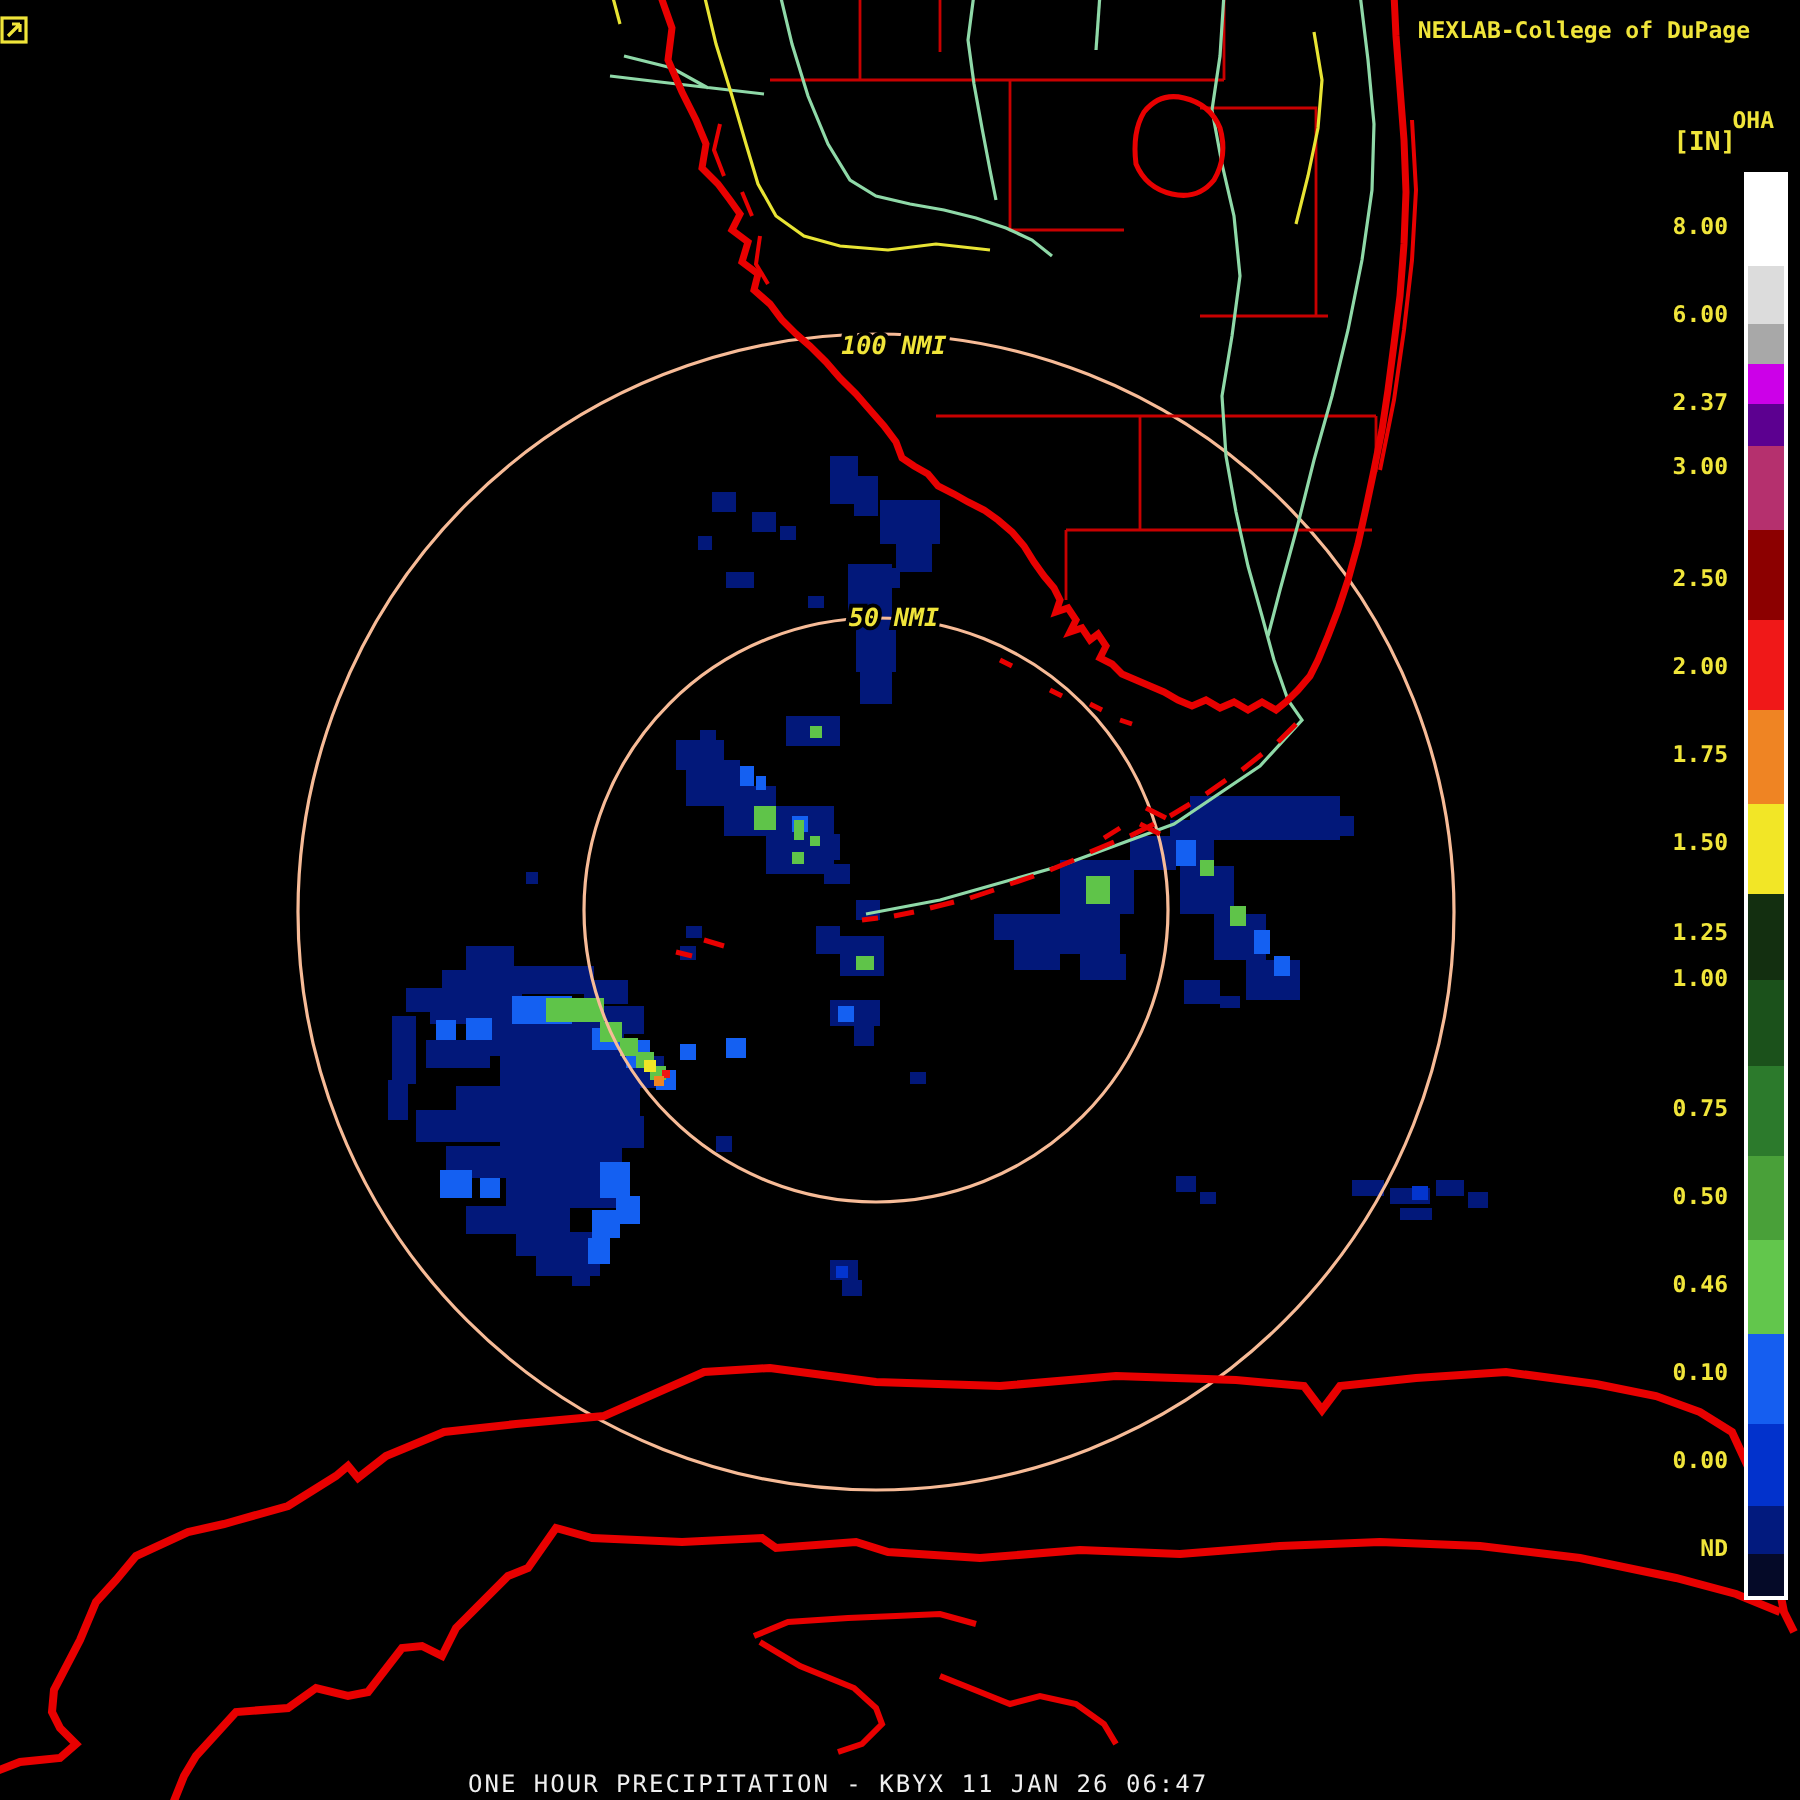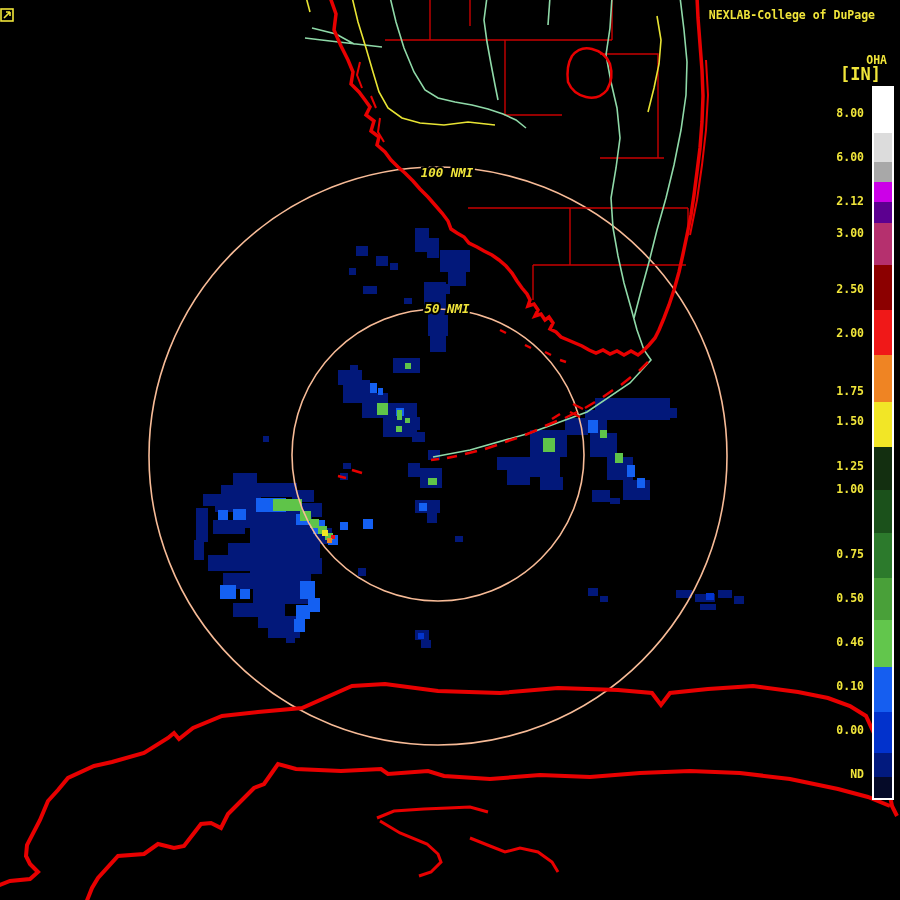--- a/index.html
+++ b/index.html
@@ -3,21 +3,21 @@
 <meta charset="utf-8">
 <style>
   html,body{margin:0;padding:0;background:#000;}
   .stage{position:relative;width:900px;height:900px;background:#000;overflow:hidden;
          font-family:"DejaVu Sans Mono",monospace;}
   svg{position:absolute;left:0;top:0;}
   .ytext{position:absolute;color:#f0e53a;font-weight:bold;white-space:pre;}
   .header{top:8px;right:25px;font-size:11.5px;letter-spacing:0;text-align:right;}
   .logo{position:absolute;top:8px;right:8px;width:14px;height:14px;}
   .oha{top:53px;right:13px;font-size:11.5px;}
-  .units{top:64px;right:19px;font-size:17px;}
+  .units{top:64px;right:32px;font-size:13px;}
   .colorbar{position:absolute;left:872px;top:86px;width:22px;height:714px;
             border:2px solid #ffffff;box-sizing:border-box;background:#000;}
   .colorbar .seg{width:100%;}
   .scale-label{position:absolute;right:36px;font-size:11.5px;color:#f0e53a;
                font-weight:bold;white-space:pre;}
   .footer{position:absolute;top:885px;left:234px;color:#efefef;font-size:12px;
           letter-spacing:1px;white-space:pre;}
 </style>
 </head>
 <body>
@@ -242,29 +242,30 @@
       <div class="seg" style="height: 42px; background: rgb(73, 160, 57);"></div>
       <div class="seg" style="height: 47px; background: rgb(98, 198, 76);"></div>
       <div class="seg" style="height: 45px; background: rgb(21, 94, 240);"></div>
       <div class="seg" style="height: 41px; background: rgb(2, 50, 204);"></div>
       <div class="seg" style="height: 24px; background: rgb(2, 26, 126);"></div>
       <div class="seg" style="height: 21px; background: rgb(5, 10, 40);"></div>
     </div>
   <div id="scale-labels">
       <div class="scale-label" style="top: 106px;">8.00</div>
       <div class="scale-label" style="top: 150px;">6.00</div>
-      <div class="scale-label" style="top: 194px;">2.12</div>
+      <div class="scale-label" style="top: 194px;">2.37</div>
       <div class="scale-label" style="top: 226px;">3.00</div>
       <div class="scale-label" style="top: 282px;">2.50</div>
       <div class="scale-label" style="top: 326px;">2.00</div>
-      <div class="scale-label" style="top: 370px; margin-top: 14px;">1.75</div>
+      <div class="scale-label" style="top: 370px;">1.75</div>
       <div class="scale-label" style="top: 414px;">1.50</div>
       <div class="scale-label" style="top: 459px;">1.25</div>
       <div class="scale-label" style="top: 482px;">1.00</div>
       <div class="scale-label" style="top: 547px;">0.75</div>
       <div class="scale-label" style="top: 591px;">0.50</div>
       <div class="scale-label" style="top: 635px;">0.46</div>
       <div class="scale-label" style="top: 679px;">0.10</div>
       <div class="scale-label" style="top: 723px;">0.00</div>
       <div class="scale-label" style="top: 767px;">ND</div>
     </div>
 
+  <div class="footer">ONE HOUR PRECIPITATION - KBYX 11 JAN 26 06:47</div>
 </div>
 
 </body></html>

